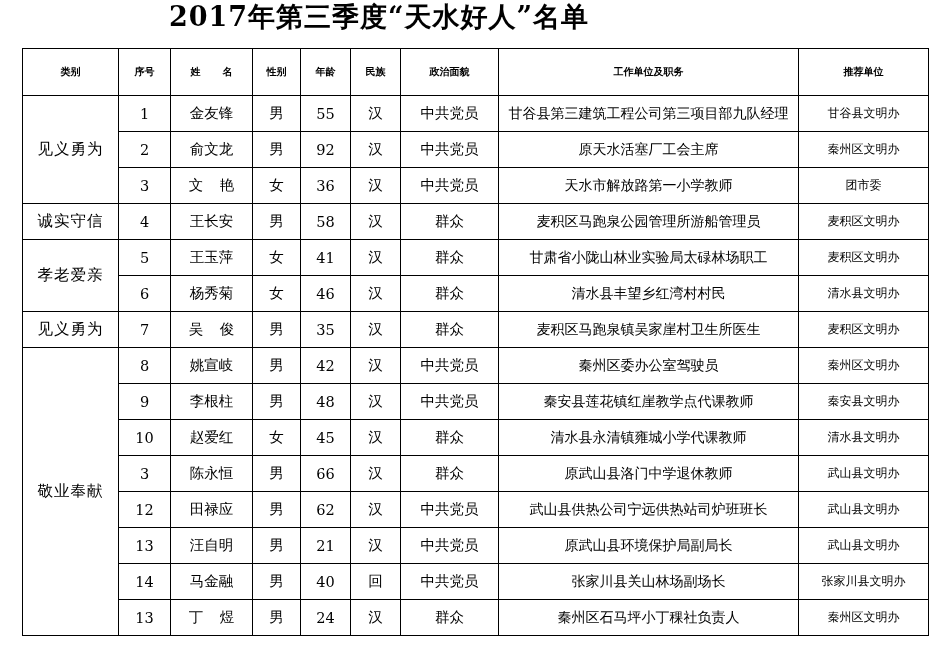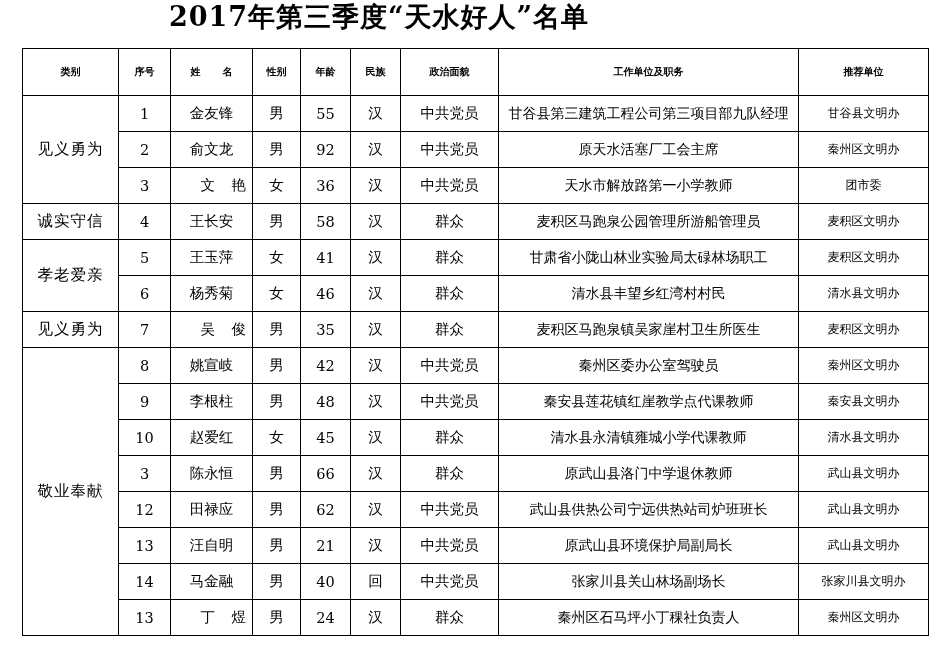--- a/index.html
+++ b/index.html
@@ -72,21 +72,20 @@
     font-weight: 700;
     font-size: 15.5px;
     letter-spacing: 1px;
   }
   td.name-cell {
     letter-spacing: 0px;
   }
   td.name-cell.spaced {
     letter-spacing: 6px;
     text-indent: 6px;
-    text-align: right;
   }
   td.work-cell {
     font-size: 14px;
   }
   td.rec-cell {
     font-size: 12px;
   }
   th.th-name {
     letter-spacing: 6px;
     text-indent: 6px;

